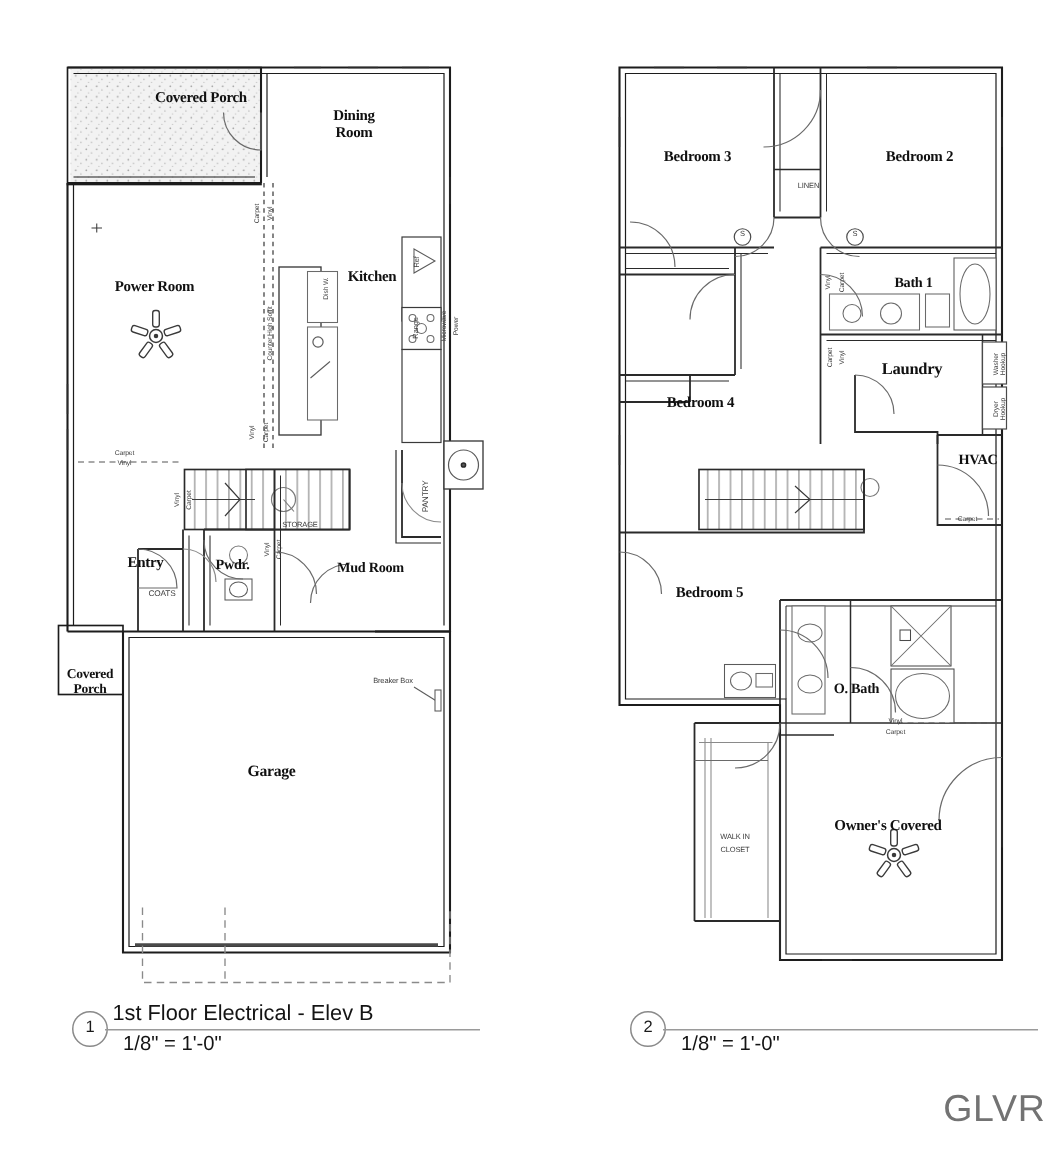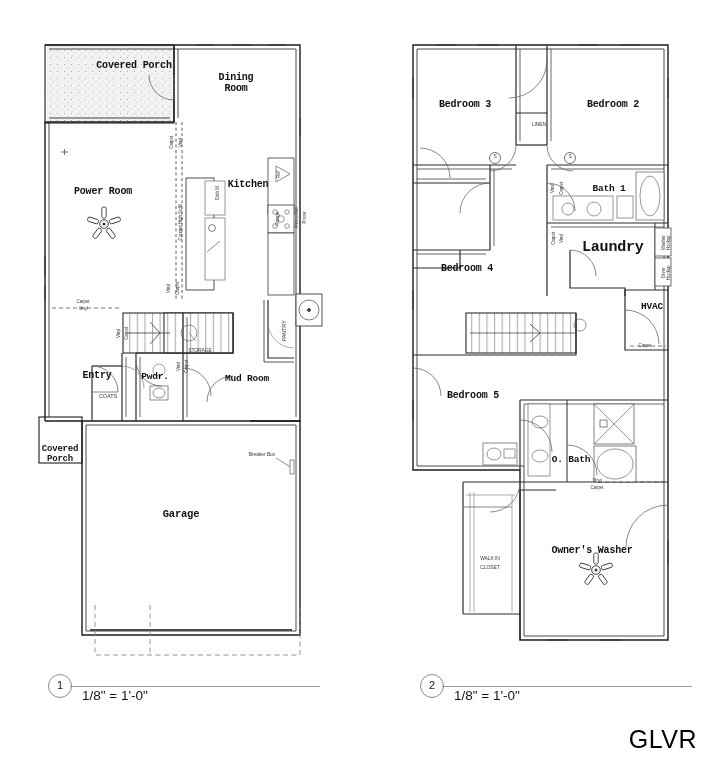--- a/index.html
+++ b/index.html
@@ -21,21 +21,21 @@
     height: 768px;
   }
   svg.plan {
     position: absolute;
     left: 0; top: 0;
     width: 709px;
     height: 768px;
   }
   .roomlabel {
     position: absolute;
-    font-family: Liberation Mono, monospace;
+    font-family: Liberation Serif, serif;
     font-weight: bold;
     color: #101010;
     text-align: center;
     line-height: 1.12;
     white-space: pre-line;
     letter-spacing: -0.2px;
   }
   .tiny {
     position: absolute;
     font-family: "Liberation Sans", sans-serif;
@@ -82,21 +82,21 @@
     left: 34px; top: 20px;
     font-size: 13.5px;
     color: #141414;
     white-space: nowrap;
   }
   #watermark {
     position: absolute;
     right: 12px;
     bottom: 14px;
     font-size: 25px;
-    color: #000000;
+    color: #737373;
     font-family: "Liberation Sans", sans-serif;
     letter-spacing: 0.5px;
   }
 </style>
 </head>
 <body>
 
 <div id="sheet">
 
   <svg class="plan" viewBox="0 0 709 768">
@@ -431,26 +431,26 @@
     <div class="tiny vert" style="left:166px; top:286px; width:24px; font-size:4.5px; transform:rotate(-90deg);">Carpet</div>
     <div class="tiny vert" style="left:168px; top:364px; width:22px; font-size:4.5px; transform:rotate(-90deg);">Vinyl</div>
     <div class="tiny vert" style="left:175px; top:364px; width:24px; font-size:4.5px; transform:rotate(-90deg);">Carpet</div>
     <div class="tiny" style="left:240px; top:452px; width:44px; font-size:5px;">Breaker Box</div>
   </div>
 
   <div>
     <div class="roomlabel" style="left:434px; top:99px; width:62px; font-size:10px;">Bedroom 3</div>
     <div class="roomlabel" style="left:582px; top:99px; width:62px; font-size:10px;">Bedroom 2</div>
     <div class="roomlabel" style="left:586px; top:184px; width:46px; font-size:9.5px;">Bath 1</div>
-    <div class="roomlabel" style="left:582px; top:240px; width:52px; font-size:15px;">Laundry</div>
+    <div class="roomlabel" style="left:582px; top:240px; width:52px; font-size:11px;">Laundry</div>
     <div class="roomlabel" style="left:436px; top:263px; width:62px; font-size:10px;">Bedroom 4</div>
     <div class="roomlabel" style="left:626px; top:302px; width:52px; font-size:9.5px;">HVAC</div>
     <div class="roomlabel" style="left:442px; top:390px; width:62px; font-size:10px;">Bedroom 5</div>
     <div class="roomlabel" style="left:548px; top:455px; width:46px; font-size:9.5px;">O. Bath</div>
-    <div class="roomlabel" style="left:542px; top:545px; width:100px; font-size:10px;">Owner's Washer</div>
+    <div class="roomlabel" style="left:542px; top:545px; width:100px; font-size:10px;">Owner's Covered</div>
   </div>
 
   <div>
     <div class="tiny" style="left:524px; top:122px; width:30px; font-size:5px;">LINEN</div>
     <div class="tiny" style="left:474px; top:556px; width:32px; font-size:5px;">WALK IN</div>
     <div class="tiny" style="left:474px; top:565px; width:32px; font-size:5px;">CLOSET</div>
     <div class="tiny vert" style="left:650px; top:238px; width:34px; font-size:4.5px; transform:rotate(-90deg);">Washer
 Hookup</div>
     <div class="tiny vert" style="left:650px; top:268px; width:34px; font-size:4.5px; transform:rotate(-90deg);">Dryer
 Hookup</div>
@@ -461,20 +461,21 @@
     <div class="tiny" style="left:632px; top:344px; width:26px; font-size:4.5px;">Carpet</div>
     <div class="tiny" style="left:584px; top:479px; width:26px; font-size:4.5px;">Vinyl</div>
     <div class="tiny" style="left:584px; top:486px; width:26px; font-size:4.5px;">Carpet</div>
     <div class="tiny" style="left:489px; top:154px; width:12px; font-size:5px;">S</div>
     <div class="tiny" style="left:564px; top:154px; width:12px; font-size:5px;">S</div>
   </div>
 
   <div class="title-block" style="left:48px; top:668px; width:300px; height:46px;">
     <div class="tb-num">1</div>
     <div class="tb-rule"></div>
+    <div class="tb-name">1st Floor Electrical - Elev B</div>
     <div class="tb-scale">1/8" = 1'-0"</div>
   </div>
 
   <div class="title-block" style="left:420px; top:668px; width:300px; height:46px;">
     <div class="tb-num">2</div>
     <div class="tb-rule"></div>
     <div class="tb-scale">1/8" = 1'-0"</div>
   </div>
 
   <div id="watermark">GLVR</div>

